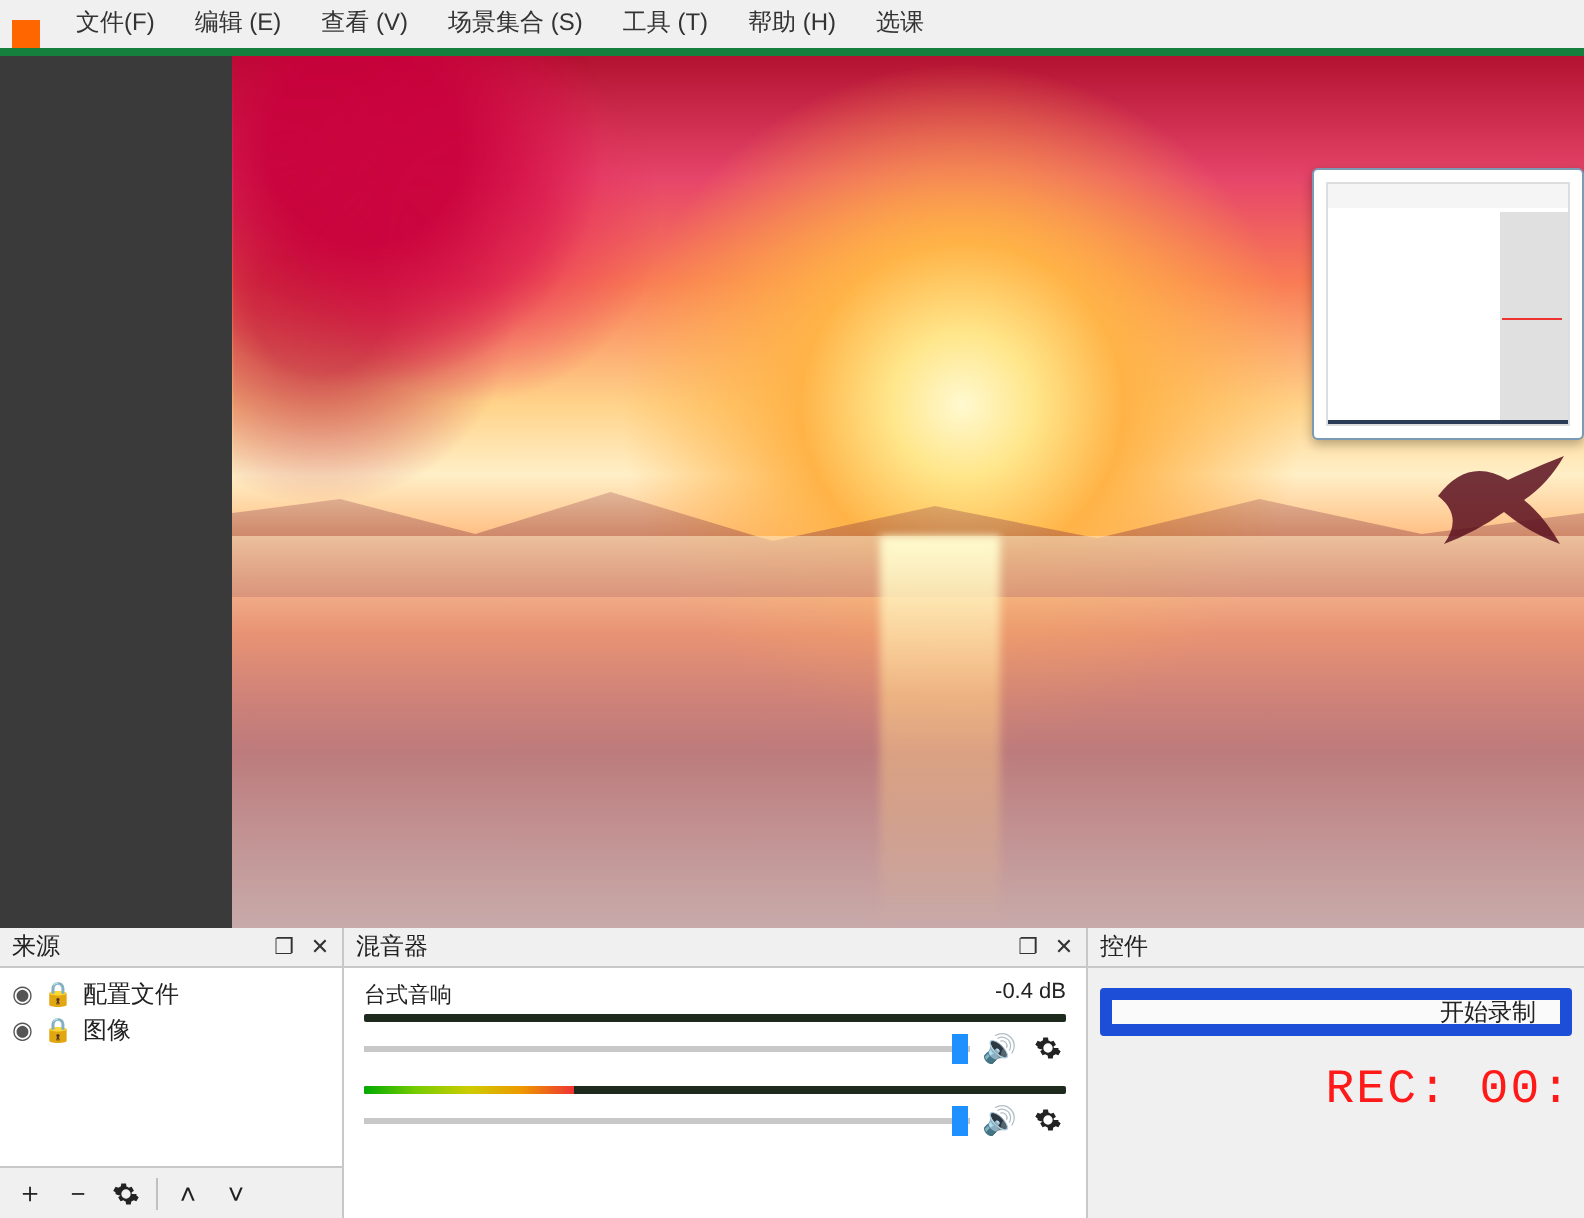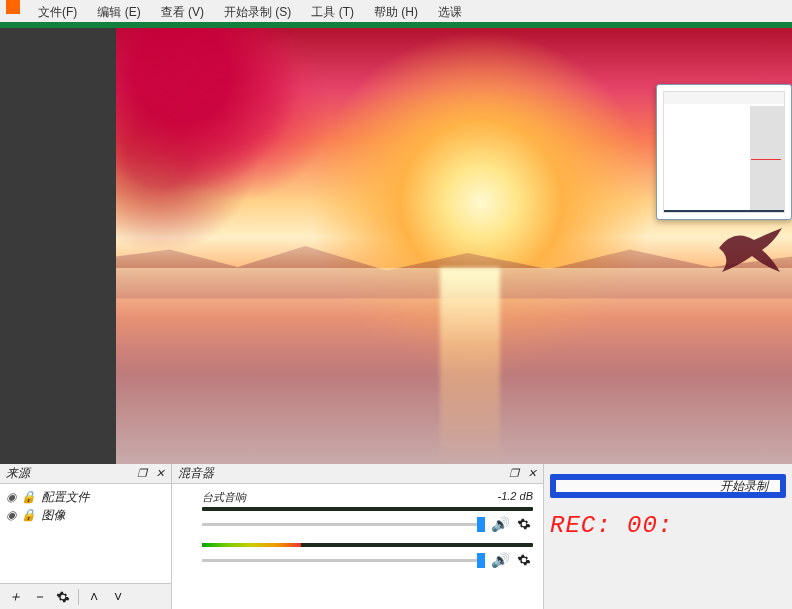--- a/index.html
+++ b/index.html
@@ -1,17 +1,17 @@
 <!DOCTYPE html>
 <html><head>
 <meta charset="utf-8">
 <style>
 * { margin: 0; padding: 0; box-sizing: border-box; }
 body { font-family: "Microsoft YaHei", sans-serif; font-size: 12px; background: #f0f0f0; width: 792px; height: 609px; overflow: hidden; position: relative; }
-.menubar { display: flex; align-items: flex-start; height: 28px; background: #f0f0f0; border-bottom: 6px solid #15803d; padding-left: 2px; }
+.menubar { display: flex; align-items: flex-end; height: 28px; background: #f0f0f0; border-bottom: 4px solid #15803d; padding-left: 2px; }
 .logo { width: 14px; height: 14px; background: #ff6600; margin: 0 8px 0 4px; }
 .menu-item { padding: 4px 10px; color: #333; cursor: default; }
 .preview-area { position: relative; width: 100%; height: 436px; background: #2b2b2b; overflow: hidden; }
 .preview-left-pad { position:absolute; left:0; top:0; width:116px; height:100%; background:#3a3a3a; }
 .preview-image { position:absolute; left:116px; top:0; right:0; bottom:0; background:
   radial-gradient(circle at 54% 40%, #fff9d0 0%, #ffe68a 8%, #ffb347 18%, rgba(255,120,70,0) 38%),
   linear-gradient(to bottom, #b31230 0%, #e6456a 14%, #f97c55 26%, #ffd38a 40%, #ffefc7 48%, #ffb87a 56%, #e98b6b 66%, #c97a7a 74%, #b58c90 82%, #c9a9a8 100%);
   overflow:hidden;
 }
 .tree { position:absolute; left:0; top:0; width:220px; height:230px; background:
@@ -35,54 +35,54 @@
 .bird { position:absolute; right:8px; top:200px; width:70px; height:50px; }
 .thumb-window { position:absolute; right:0; top:56px; width:136px; height:136px; background:#fff; border:1px solid #7a9ab5; border-radius:3px; box-shadow:0 2px 6px rgba(0,0,0,0.3); padding:6px; }
 .thumb-inner { width:100%; height:100%; background:
   linear-gradient(#f5f5f5,#f5f5f5) 0 0/100% 12px no-repeat,
   linear-gradient(#fff,#fff) 4px 14px/78px 78px no-repeat,
   linear-gradient(#e0e0e0,#e0e0e0) 86px 14px/36px 104px no-repeat,
   linear-gradient(#2b3a55,#2b3a55) 0 118px/100% 6px no-repeat;
   border:1px solid #ddd;
 }
 .thumb-redline{ position:absolute; right:10px; top:74px; width:30px; height:1px; background:#e33; }
-.bottom-dock { position:absolute; left:0; right:0; top:464px; bottom:0; display:flex; background:#15803d;font-style:italic; }
+.bottom-dock { position:absolute; left:0; right:0; top:464px; bottom:0; display:flex; background:#15803d; }
 .panel { display:flex; flex-direction:column; border-right:1px solid #c8c8c8; }
 .panel-header { display:flex; align-items:center; justify-content:space-between; height:20px; padding:0 4px 0 6px; background:#f0f0f0; border-bottom:1px solid #c8c8c8; font-size:12px; color:#222; }
 .panel-header .hdr-icons { display:flex; gap:4px; align-items:center; }
 .hdr-btn { width:14px; height:12px; display:flex; align-items:center; justify-content:center; font-size:11px; cursor:default; color:#333; }
 .sources-body { flex:1; background:#fff; padding:4px 6px; overflow:auto; }
 .src-row { display:flex; align-items:center; gap:5px; height:18px; color:#222; }
 .eye-icon, .lock-icon { font-size:12px; color:#555; }
 .tool-strip { height:26px; display:flex; align-items:center; gap:2px; padding:0 4px; border-top:1px solid #c8c8c8; background:#f0f0f0; }
 .tool-btn { width:22px; height:20px; display:flex; align-items:center; justify-content:center; font-size:14px; color:#222; cursor:default; }
 .tool-sep { width:1px; height:16px; background:#c0c0c0; margin:0 2px; }
 .mixer-body { flex:1; background:#fff; padding:6px 10px 4px 10px; }
-.chan { margin-bottom:10px;margin-left:20px; }
+.chan { margin-bottom:10px; }
 .chan-top { display:flex; justify-content:space-between; font-size:11px; color:#222; margin-bottom:2px; }
 .meter-row { display:flex; align-items:center; gap:8px; }
 .meter { flex:1; height:4px; background:#1f2a1f; position:relative; border-radius:1px; overflow:hidden; }
 .meter-fill { position:absolute; left:0; top:0; bottom:0; background:linear-gradient(to right,#0a0,#7c0,#cc0,#e90,#e33); }
 .slider-row { display:flex; align-items:center; gap:6px; margin-top:4px; }
 .slider-track { flex:1; height:3px; background:#c8c8c8; position:relative; }
 .slider-thumb { position:absolute; top:-6px; width:8px; height:15px; background:#1e90ff; }
 .icon-btn { width:18px; height:18px; display:flex; align-items:center; justify-content:center; font-size:14px; color:#222; cursor:default; }
 .controls-body { flex:1; background:#f0f0f0; padding:10px 6px; display:flex; flex-direction:column; gap:14px; align-items:stretch; }
 .ctrl-btn { height:24px; background:#fafafa; border:6px solid #1d4ed8; border-radius:2px; display:flex; align-items:center; justify-content:flex-end; padding:0 12px; font-size:12px; color:#222; cursor:default; }
-.rec { font-family:"Courier New",monospace; font-size:24px; color:#ff1a1a; padding-right:0; letter-spacing:1px; white-space:nowrap; overflow:hidden; }
+.rec { font-family:"Courier New",monospace; font-size:24px; color:#ff1a1a; text-align:right; padding-right:0; letter-spacing:1px; white-space:nowrap; overflow:hidden; }
 </style>
 </head>
 <body>
 
 <div class="menubar">
   <div class="logo"></div>
   <div class="menu-item">文件(F)</div>
   <div class="menu-item">编辑 (E)</div>
   <div class="menu-item">查看 (V)</div>
-  <div class="menu-item">开始录制 (S)</div>
+  <div class="menu-item">场景集合 (S)</div>
   <div class="menu-item">工具 (T)</div>
   <div class="menu-item">帮助 (H)</div>
   <div class="menu-item">选课</div>
 </div>
 
 <div class="preview-area">
   <div class="preview-left-pad"></div>
   <div class="preview-image">
     <div class="tree"></div>
     <div class="mountains"></div>
@@ -141,21 +141,21 @@
       <span>混音器</span>
       <span class="hdr-icons">
         <span class="hdr-btn">❐</span>
         <span class="hdr-btn">✕</span>
       </span>
     </div>
     <div class="mixer-body">
       <div class="chan">
         <div class="chan-top">
           <span>台式音响</span>
-          <span>-1.2 dB</span>
+          <span>-0.4 dB</span>
         </div>
         <div class="meter-row">
           <div class="meter">
             <div class="meter-fill" style="width:0%"></div>
           </div>
         </div>
         <div class="slider-row">
           <div class="slider-track">
             <div class="slider-thumb" style="left:97%"></div>
           </div>
@@ -182,19 +182,22 @@
             <svg width="14" height="14" viewBox="0 0 24 24">
                 <path fill="#222" d="M12 8a4 4 0 1 0 0 8 4 4 0 0 0 0-8zm9 4a7 7 0 0 1-.1 1.2l2 1.6-2 3.4-2.4-.9a7 7 0 0 1-2 1.2l-.4 2.5h-4l-.4-2.5a7 7 0 0 1-2-1.2l-2.4.9-2-3.4 2-1.6A7 7 0 0 1 3 12a7 7 0 0 1 .1-1.2l-2-1.6 2-3.4 2.4.9a7 7 0 0 1 2-1.2L8 3h4l.4 2.5a7 7 0 0 1 2 1.2l2.4-.9 2 3.4-2 1.6c.1.4.2.8.2 1.2z"></path>
               </svg>
           </div>
         </div>
       </div>
     </div>
   </div>
 
   <div class="panel" style="flex:1; border-right:none">
+    <div class="panel-header">
+      <span>控件</span>
+    </div>
     <div class="controls-body">
       <div class="ctrl-btn">开始录制</div>
       <div class="rec">REC: 00:</div>
     </div>
   </div>
 
 </div>
 
 </body></html>

